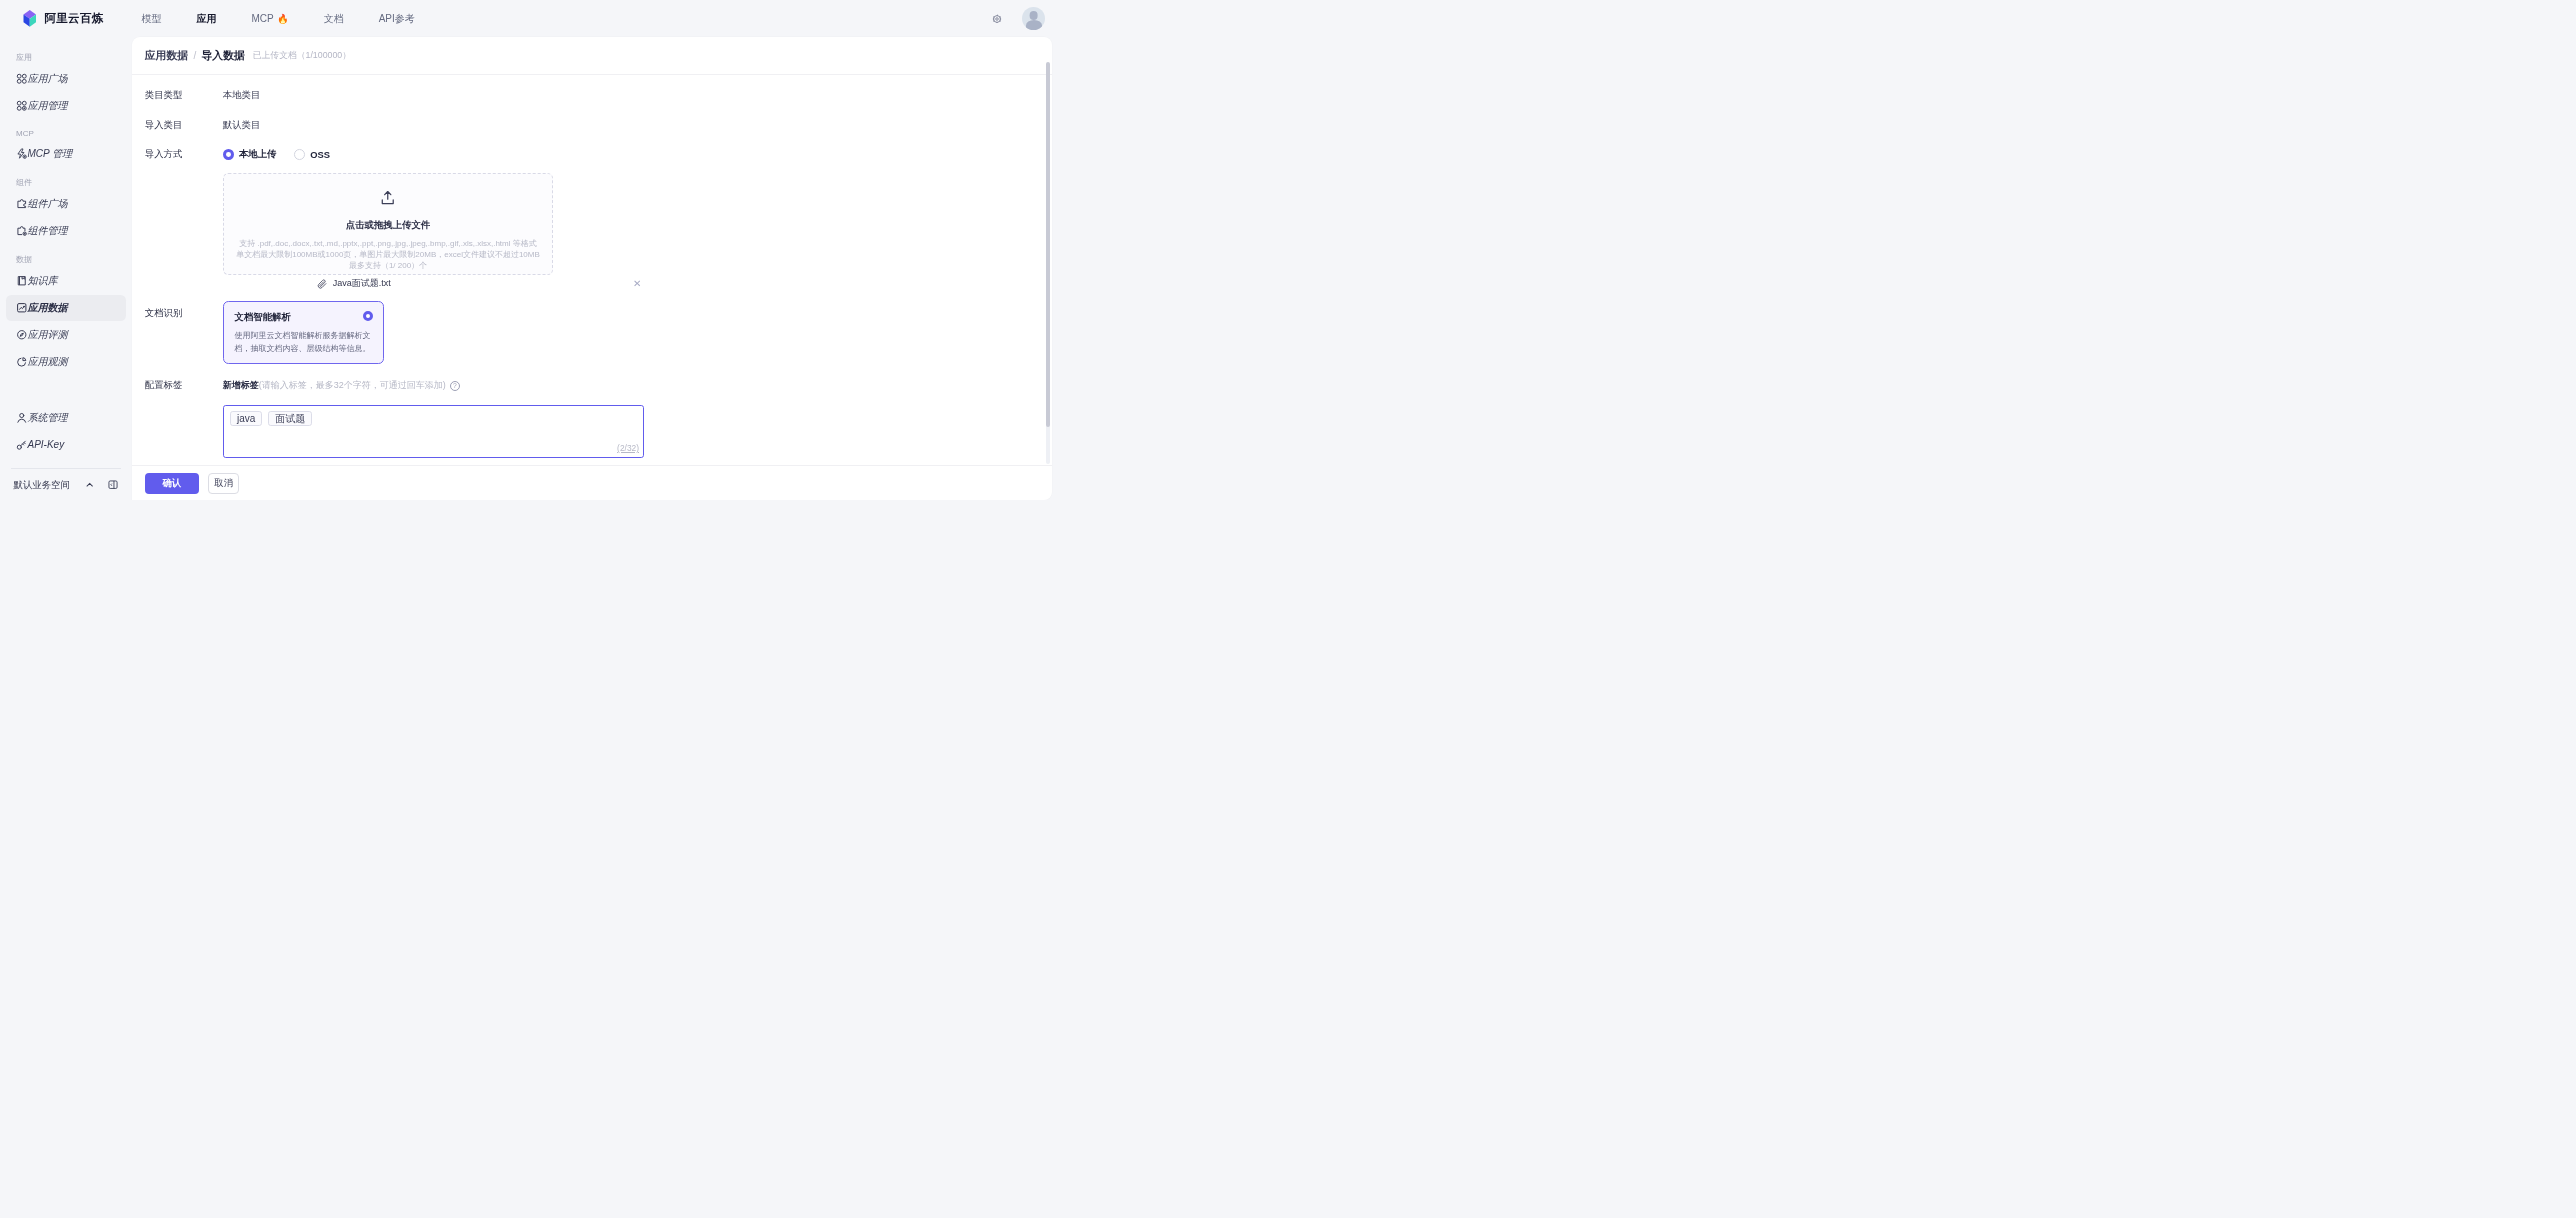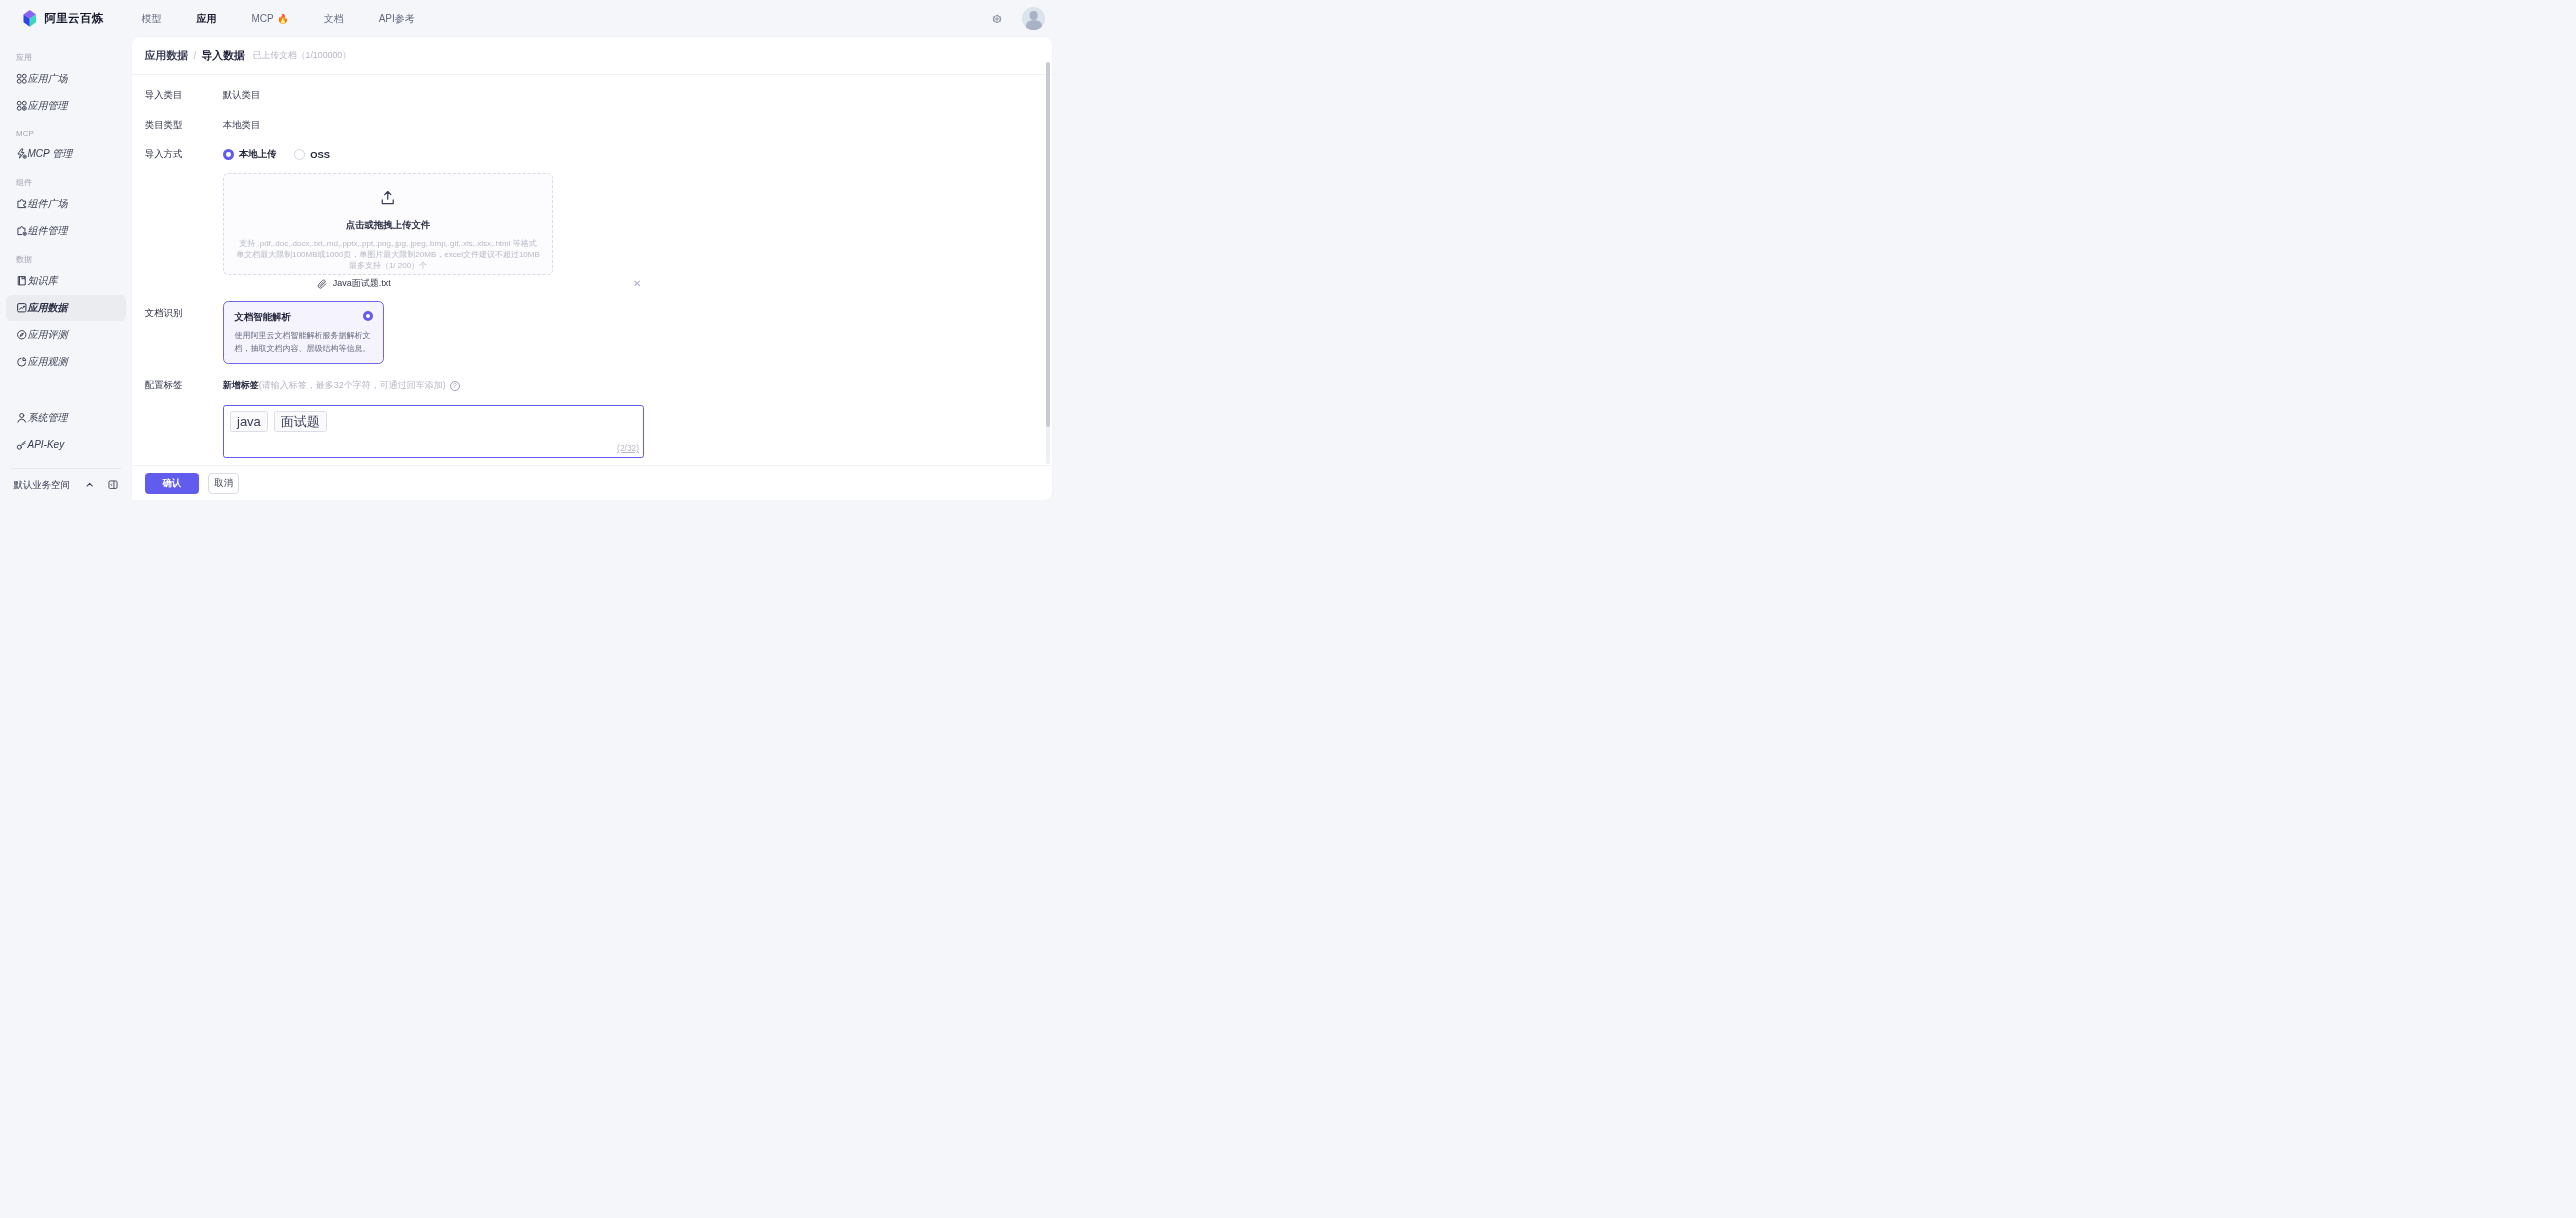--- a/index.html
+++ b/index.html
@@ -75,21 +75,21 @@
   .doc-card-desc { font-size:8px; color:#666980; line-height:13.5px; margin-top:4.7px; width:136px; }
   .doc-card-radio { position:absolute; top:8.8px; right:9.4px; width:10px; height:10px; border-radius:50%; border:3px solid #615ced; background:#fff; }
 
   .tags-row { display:flex; align-items:center; height:13.5px; margin-top:15px; }
   .tags-helper { font-size:9px; display:flex; align-items:center; }
   .tags-helper-strong { color:#2e3148; font-weight:600; }
   .tags-helper-hint { color:#b6b8c6; }
   .q-icon { width:10px; height:10px; border:0.8px solid #9da0b5; border-radius:50%; color:#9da0b5; font-size:6.7px; display:inline-flex; align-items:center; justify-content:center; margin-left:4px; cursor:pointer; }
   .tagbox { width:421px; height:53px; margin:6.7px 0 0 91px; border:1px solid #615ced; border-radius:2.7px; background:#fff; position:relative; padding:5.4px 6px; cursor:text; }
   .tag-chips { display:flex; gap:6px; }
-  .tag-chip { height:21px; padding:0 6px; border:0.7px solid #dcdde9; border-radius:2.7px; background:#fafafd; font-size:13px; color:#3a3d56; display:inline-flex; align-items:center; cursor:pointer; }
+  .tag-chip { height:15px; padding:0 6px; border:0.7px solid #dcdde9; border-radius:2.7px; background:#fafafd; font-size:10px; color:#3a3d56; display:inline-flex; align-items:center; cursor:pointer; }
   .tag-counter { position:absolute; right:4px; bottom:3.4px; font-size:8.4px; color:#b6b8c6;text-decoration:underline; }
 
   .card-footer { flex:0 0 35px; border-top:0.7px solid #f0f0f3; display:flex; align-items:center; gap:9.4px; padding-left:12.8px; }
   .btn { height:21px; border-radius:4px; font-size:9.4px; font-family:"Liberation Sans",sans-serif; cursor:pointer; }
   .btn-primary { width:54px; background:#615ced; border:none; color:#fff; font-weight:600; }
   .btn-default { width:31px; background:#fff; border:0.7px solid #dcdde4; color:#3a3d56; }
 
   .scroll-track { position:absolute; right:2px; top:39px; bottom:36px; width:4.7px; background:#eef0f5; border-radius:2.7px; }
   .scroll-thumb { position:absolute; right:2px; top:25px; height:365px; width:4.7px; background:#c8cad5; border-radius:2.7px; cursor:grab; }
 
@@ -279,27 +279,27 @@
       <div class="card-header">
         <span class="crumb-parent">应用数据</span>
         <span class="crumb-sep">/</span>
         <span class="crumb-current">导入数据</span>
         <span class="crumb-hint">已上传文档（1/100000）</span>
       </div>
 
       <div class="card-content">
 
         <div class="form-row">
+          <span class="form-label">类目类型</span>
+          <span class="form-value">本地类目</span>
+        </div>
+
+        <div class="form-row">
           <span class="form-label">导入类目</span>
           <span class="form-value">默认类目</span>
-        </div>
-
-        <div class="form-row">
-          <span class="form-label">类目类型</span>
-          <span class="form-value">本地类目</span>
         </div>
 
         <div class="form-row">
           <span class="form-label">导入方式</span>
           <div class="radio-group">
             <span class="radio-opt checked">
               <span class="radio-outer"></span>
               <span class="radio-label">本地上传</span>
             </span>
             <span class="radio-opt">

